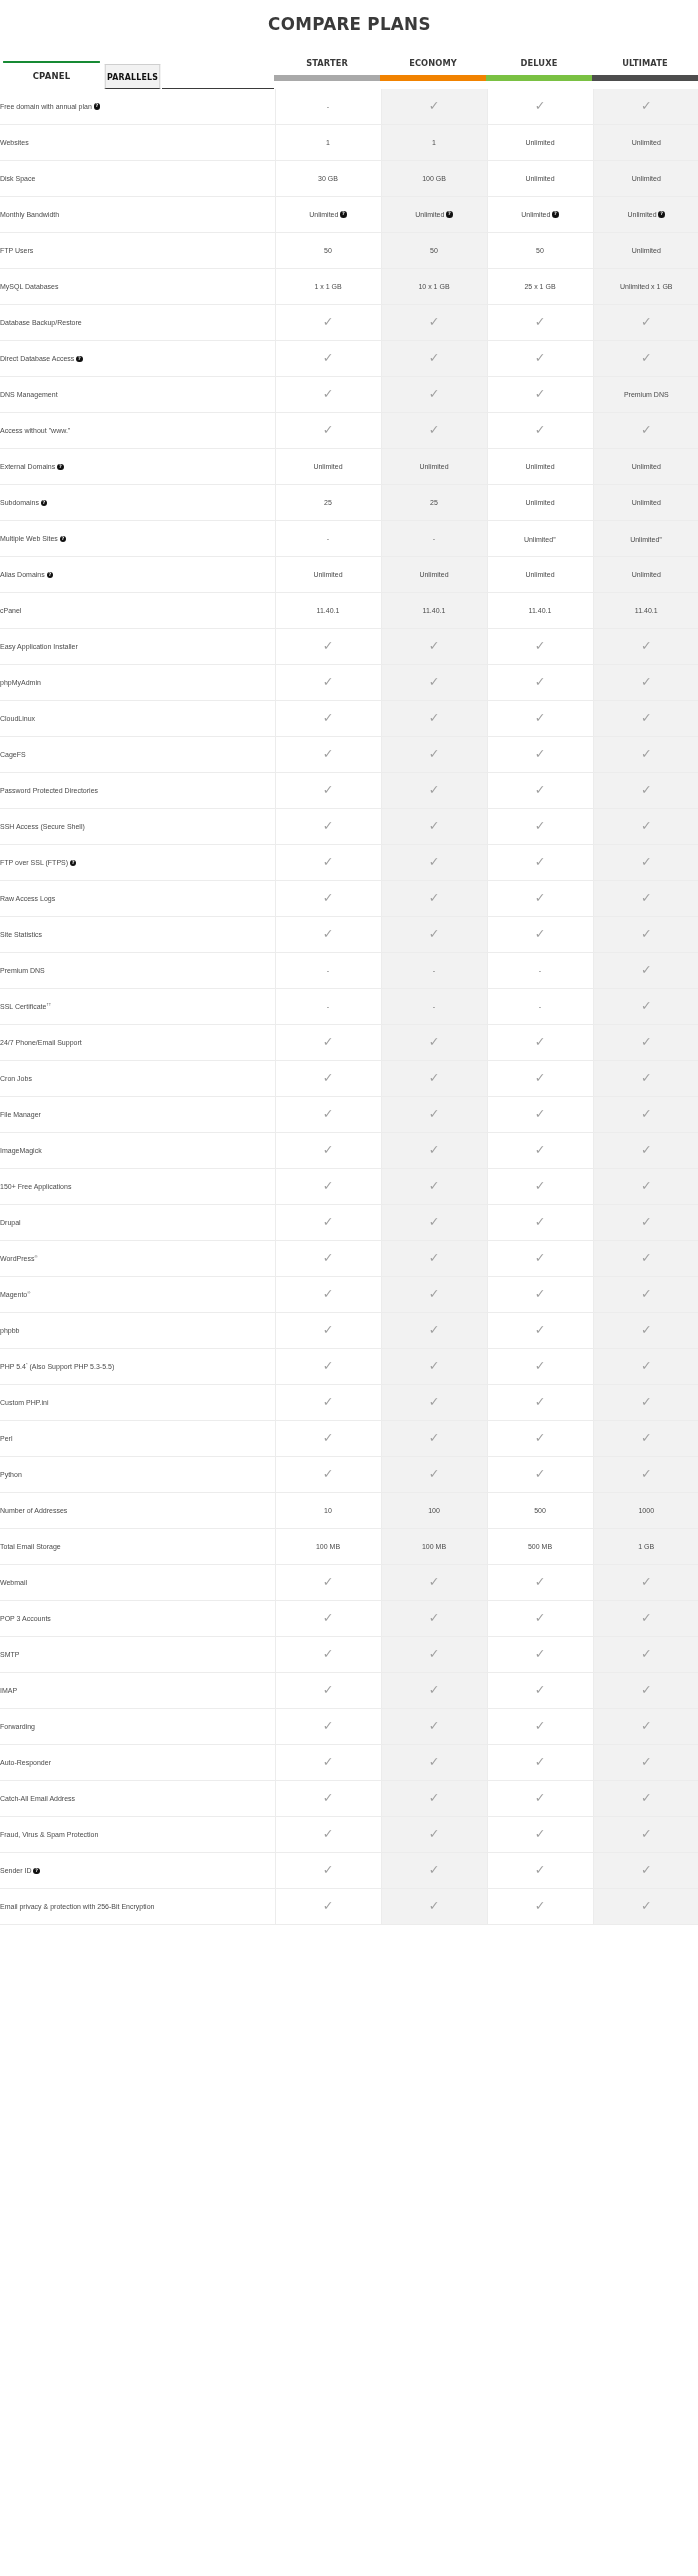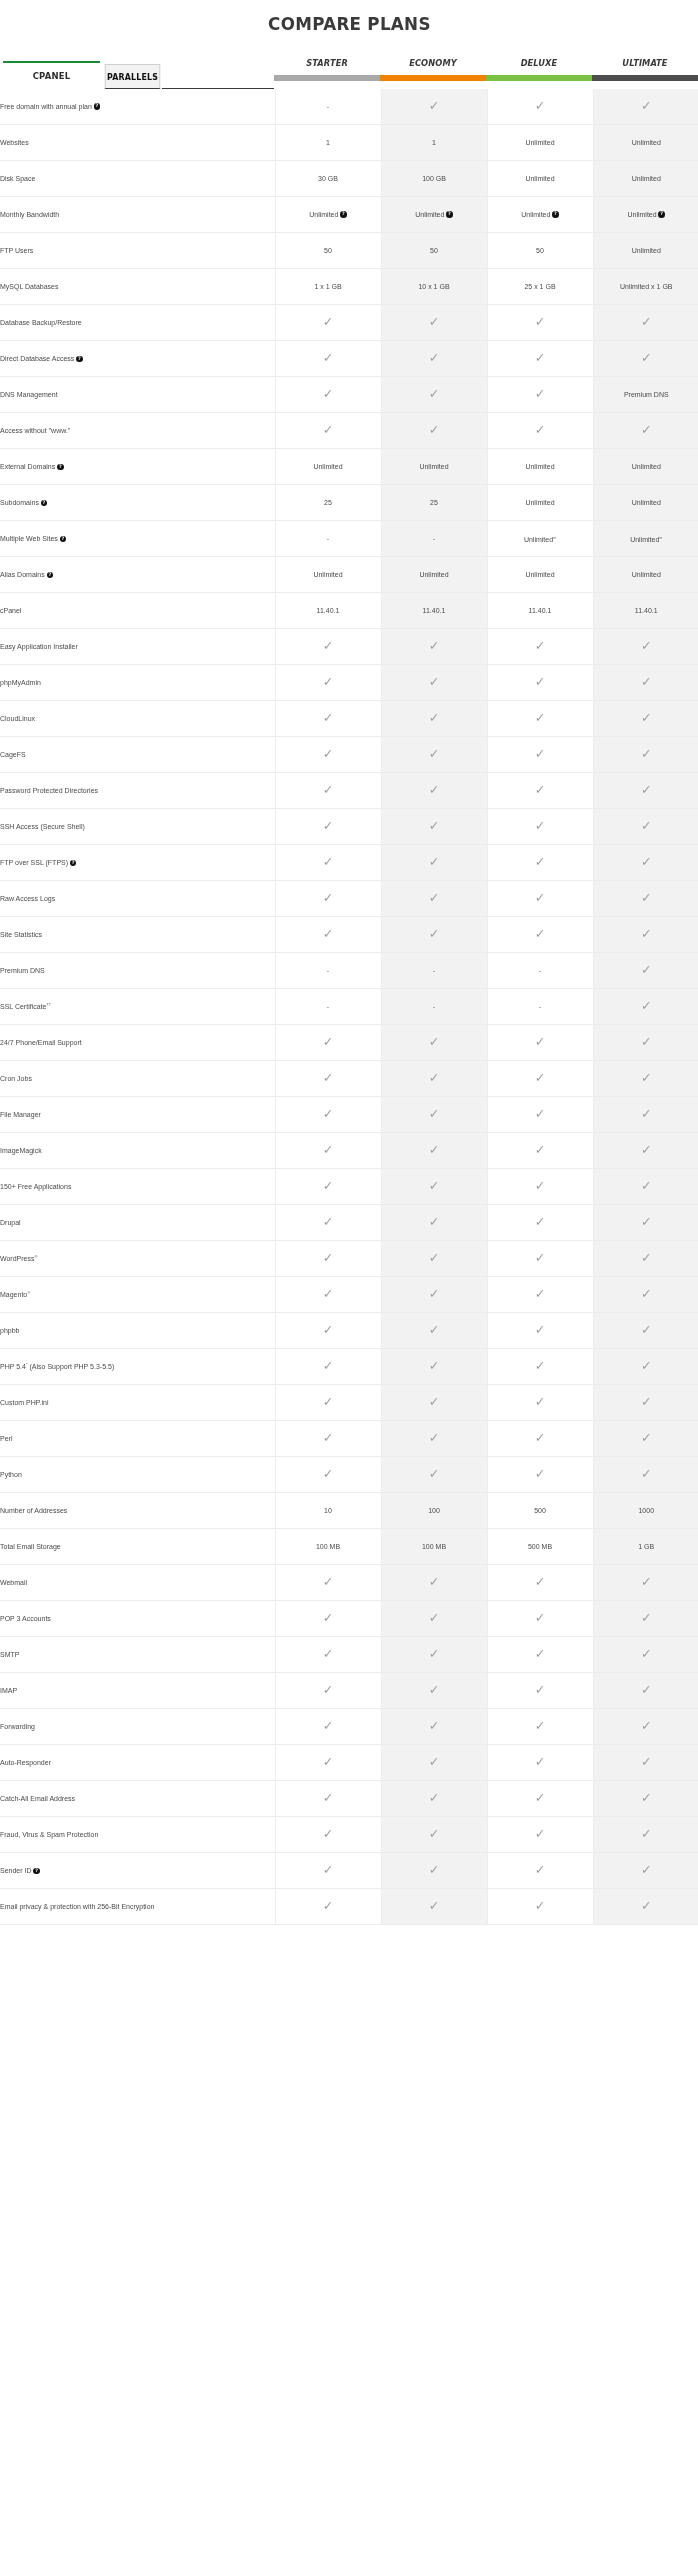--- a/index.html
+++ b/index.html
@@ -86,21 +86,20 @@
     display: flex;
     width: 424px;
     height: 34px;
     align-items: flex-end;
   }
   .plan-head {
     width: 106px;
     text-align: center;
     position: relative;
     padding-bottom: 8px;
-    font-style: italic;
   }
   .plan-head .plan-name {
     font-family: "DejaVu Sans", sans-serif;
     font-weight: 700;
     font-size: 9px;
     letter-spacing: 0.1px;
     color: #3a3a3a;
     display: block;
     margin-bottom: 7.2px;
     transform: scaleX(0.92);

